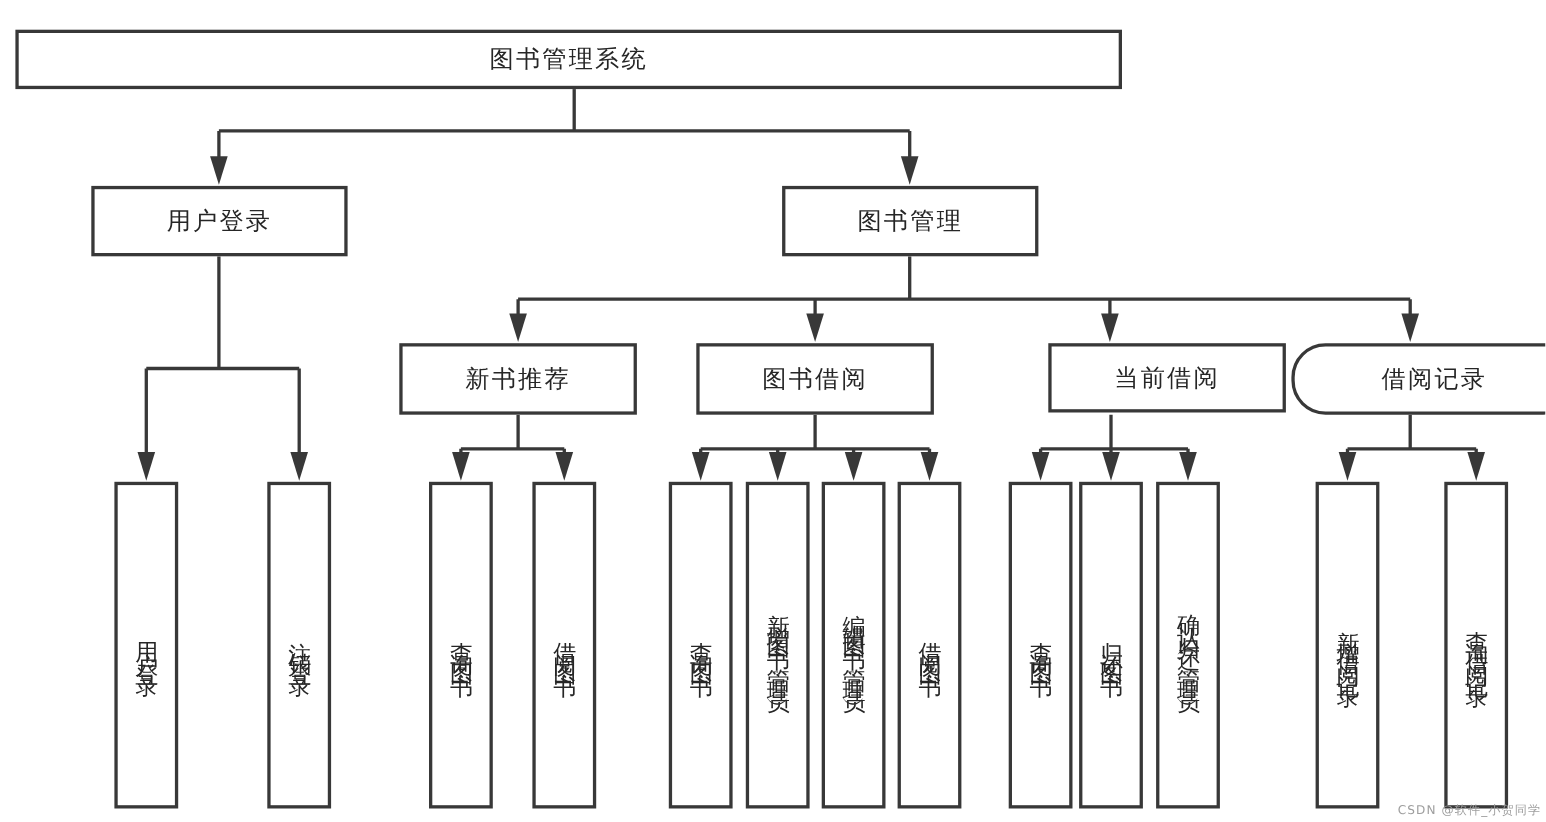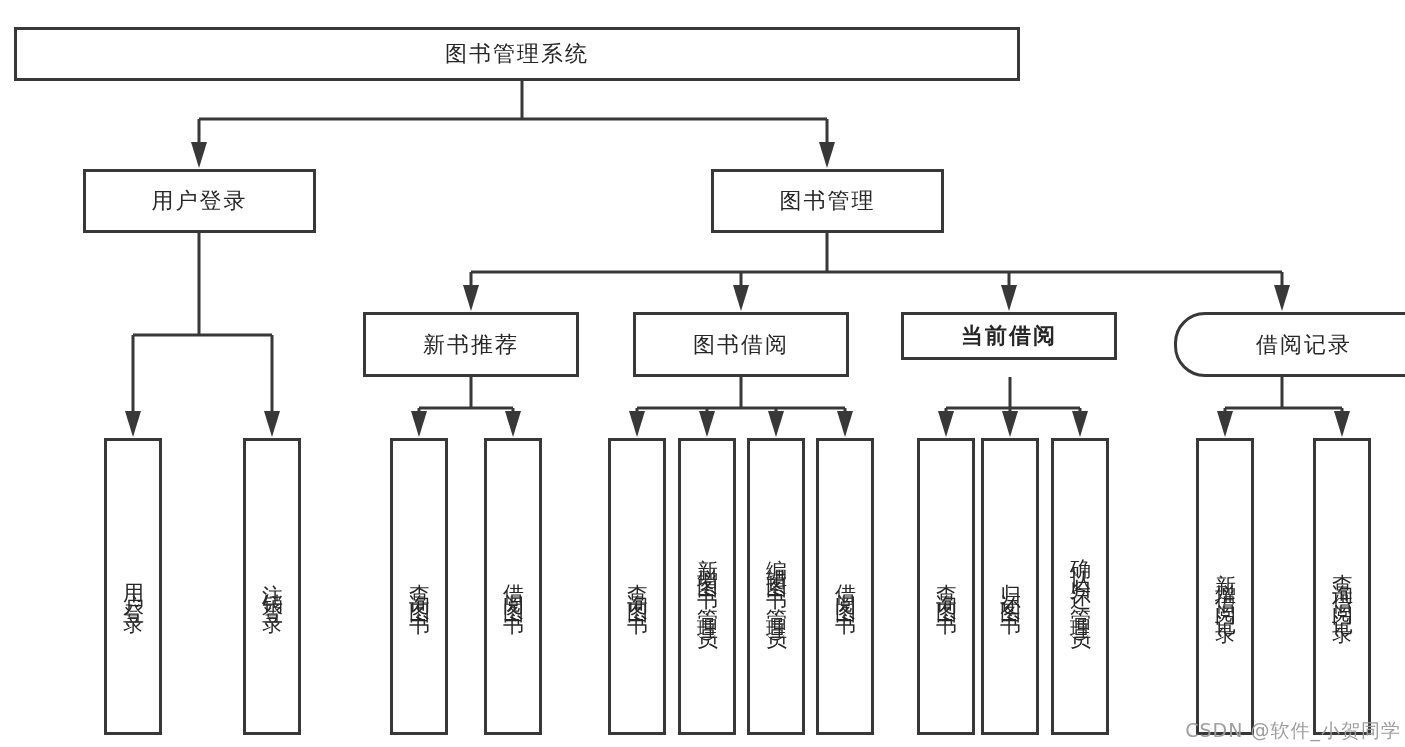--- a/index.html
+++ b/index.html
@@ -12,21 +12,21 @@
     position:absolute;box-sizing:border-box;border:3px solid #383838;background:#ffffff;
     display:flex;align-items:center;justify-content:center;
     color:#262626;font-size:22px;letter-spacing:2px;white-space:nowrap;
   }
   .vbox{font-size:21px;letter-spacing:0;}
   .vbox .vtext{
     writing-mode:vertical-rl;text-orientation:mixed;
     letter-spacing:10px;line-height:1;white-space:nowrap;
   }
   .watermark{
-    position:absolute;right:4px;bottom:3px;color:#9e9e9e;font-size:19px;
+    position:absolute;right:4px;bottom:3px;color:#9e9e9e;font-size:11px;
     letter-spacing:1px;white-space:nowrap;
   }
 </style>
 </head>
 <body>
 
 <div class="canvas">
 
   <svg class="wires" viewBox="0 0 1405 747" xmlns="http://www.w3.org/2000/svg">
     <g stroke="#383838" stroke-width="3" fill="none">
@@ -78,21 +78,21 @@
   <div class="box" style="left:363px;top:312px;width:216px;height:65px;">
     <span>新书推荐</span>
   </div>
 
   <div class="box" style="left:711px;top:169px;width:233px;height:64px;">
     <span>图书管理</span>
   </div>
   <div class="box" style="left:633px;top:312px;width:216px;height:65px;justify-content:center;">
     <span>图书借阅</span>
   </div>
-  <div class="box" style="left:901px;top:312px;width:216px;height:48px;font-weight:bold;">
+  <div class="box" style="left:953px;top:312px;width:216px;height:63px;">
     <span>当前借阅</span>
   </div>
   <div class="box" style="left:1174px;top:312px;width:260px;height:65px;border-radius:31px;">
     <span>借阅记录</span>
   </div>
 
   <div class="box vbox" style="left:104px;top:438px;width:58px;height:297px;">
     <span class="vtext">用户登录</span>
   </div>
   <div class="box vbox" style="left:243px;top:438px;width:58px;height:297px;">

